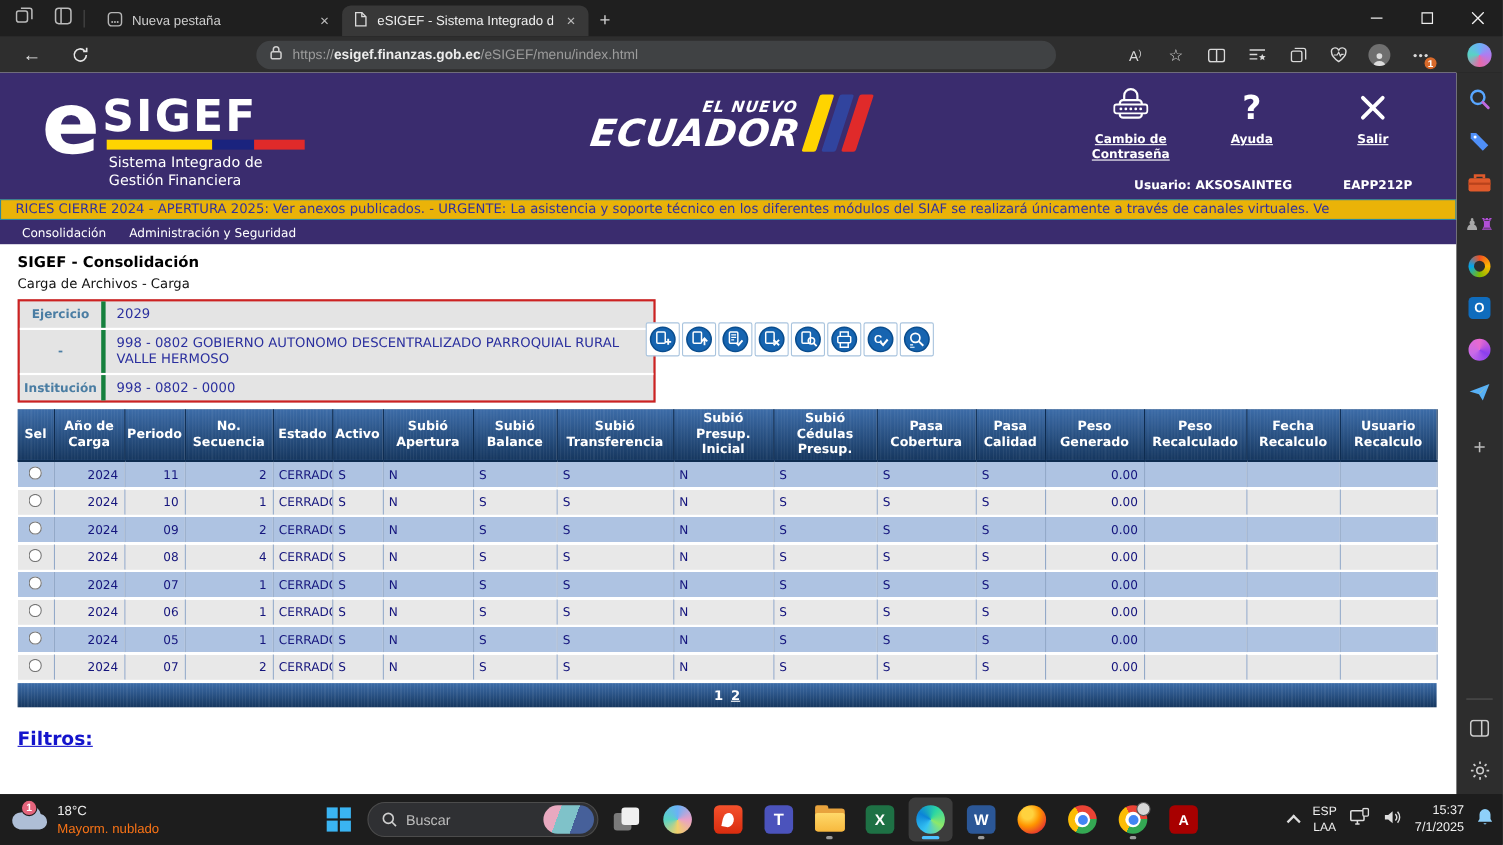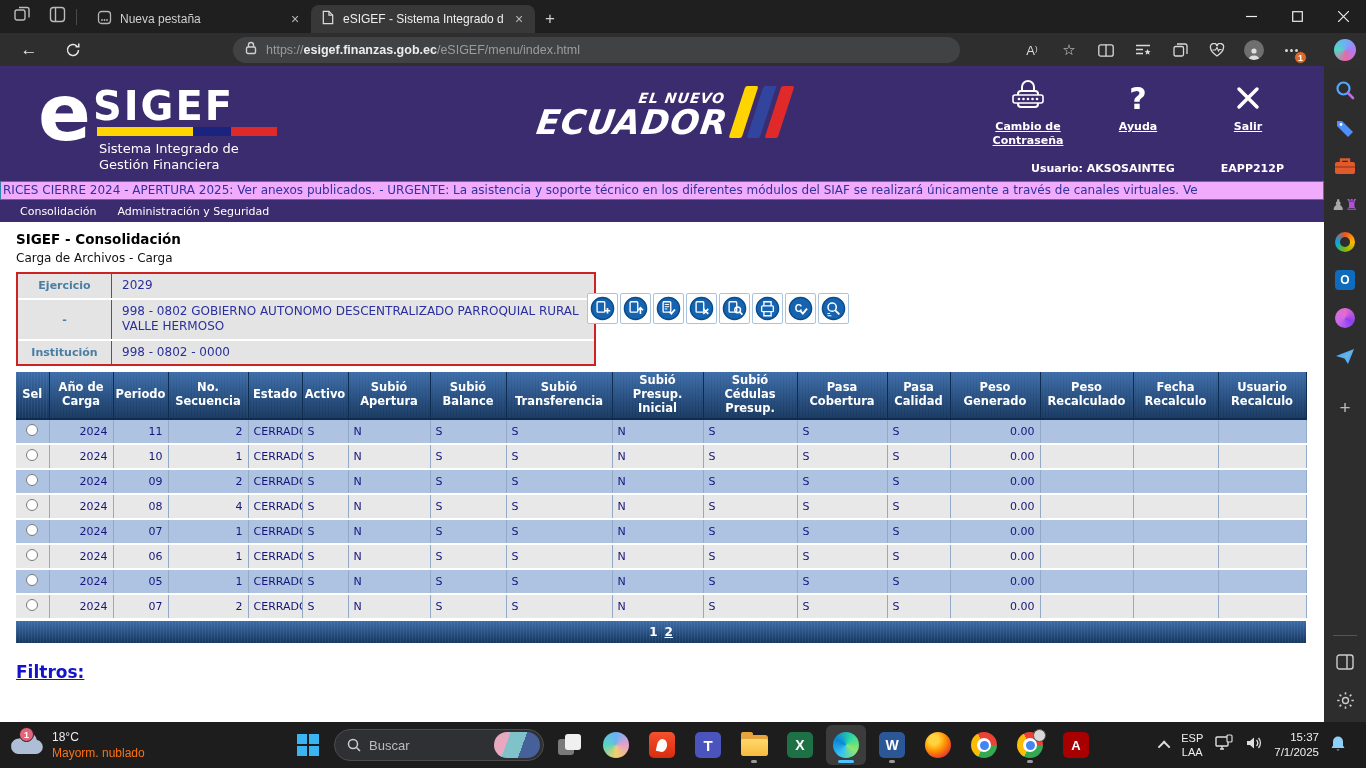--- a/index.html
+++ b/index.html
@@ -74,34 +74,34 @@
   .ecuador-stripes span:nth-child(2){ background:#31449e; }
   .ecuador-stripes span:nth-child(3){ background:#e02a2a; }
 
   .hdr-actions { position:absolute; right:34px; top:10px; display:flex; gap:26px; }
   .hdr-action { width:84px; display:flex; flex-direction:column; align-items:center; color:#fff; cursor:pointer; }
   .hdr-action .ic { height:44px; display:flex; align-items:center; justify-content:center; }
   .hdr-action .lbl { font-size:11px; font-weight:bold; text-decoration:underline; text-align:center; line-height:1.25; }
   .hdr-userline { position:absolute; right:40px; bottom:6px; display:flex; gap:46px; color:#fff;
     font-size:11px; font-weight:bold; }
 
-  .marquee { height:19px; background:#f0abfc; border:1px solid #2e86a0; color:#32329b; font-size:12px;
-    line-height:16px; white-space:nowrap; overflow:hidden; padding-left:2px; }
+  .marquee { height:19px; background:#eab308; border:1px solid #2e86a0; color:#32329b; font-size:12px;
+    line-height:16px; white-space:nowrap; overflow:hidden; padding-left:13px; }
   .menubar { height:22px; background:#3a2c6e; color:#fff; font-size:11px; display:flex;
     align-items:center; gap:21px; padding-left:20px; }
   .menubar span { cursor:pointer; }
 
   .content { position:relative; padding:9px 0 0 16px; }
   .page-title { font-size:13.5px; font-weight:bold; color:#000; }
   .page-subtitle { font-size:12px; color:#111; margin-top:4px; }
 
   .form-box { margin-top:7px; width:580px; border:2px solid #cc2222; background:#e4e4e4; }
   .form-row { display:flex; border-bottom:2px solid #fff; }
   .form-row:last-child { border-bottom:none; }
-  .form-label { width:94px; border-right:1px solid #15803d; color:#4a7da3; font-weight:bold; font-size:11px;
+  .form-label { width:78px; border-right:4px solid #15803d; color:#4a7da3; font-weight:bold; font-size:11px;
     display:flex; align-items:center; justify-content:center; text-align:center; padding:5px 2px; }
   .form-value { flex:1; color:#2a2f9e; font-size:12px; padding:4px 10px; display:flex; align-items:center;
     line-height:1.3; }
 
   .action-toolbar { position:absolute; left:587px; top:71px; display:flex; gap:2px; }
   .act-btn { width:31px; height:31px; background:#fff; border:1px solid #a9c4de; border-radius:2px;
     display:flex; align-items:center; justify-content:center; cursor:pointer; }
 
   .grid { margin-top:6px; }
   table.data { border-collapse:collapse; table-layout:fixed; width:1290px; font-size:11px; color:#15157d; }
@@ -158,21 +158,21 @@
   .folder .tab2 { position:absolute; left:0; top:-3px; width:12px; height:6px; background:#e8a33d;
     border-radius:2px 2px 0 0; }
   .folder .front { position:absolute; left:0; top:4px; right:0; bottom:0;
     background:linear-gradient(#ffd96a,#f7b93e); border-radius:2px 2px 3px 3px; }
   .chrome-ball { position:relative; width:26px; height:26px; border-radius:50%;
     background:conic-gradient(from -30deg, #ea4335 0 33%, #34a853 33% 66%, #fbbc05 66% 100%); }
   .chrome-ball::before { content:""; position:absolute; inset:6px; border-radius:50%; background:#fff; }
   .chrome-ball::after { content:""; position:absolute; inset:8.5px; border-radius:50%; background:#4285f4; }
   .mini-badge { position:absolute; right:-3px; top:-3px; width:13px; height:13px; border-radius:50%;
     background:#d8d8d8; border:1px solid #555; }
-  .tray { position:absolute; right:20px; display:flex; align-items:center; gap:11px; color:#efefef; }
+  .tray { position:absolute; right:8px; display:flex; align-items:center; gap:11px; color:#efefef; }
   .tray-txt { font-size:11px; line-height:1.3; text-align:center; }
   .tray-clock { font-size:11.5px; line-height:1.3; text-align:right; }
   .chev { width:9px; height:9px; border-left:2px solid #ddd; border-top:2px solid #ddd;
     transform:rotate(45deg) translateY(2px); }
 </style>
 </head>
 <body>
 
 <div class="tabbar">
   <div class="tabbar-icons">

